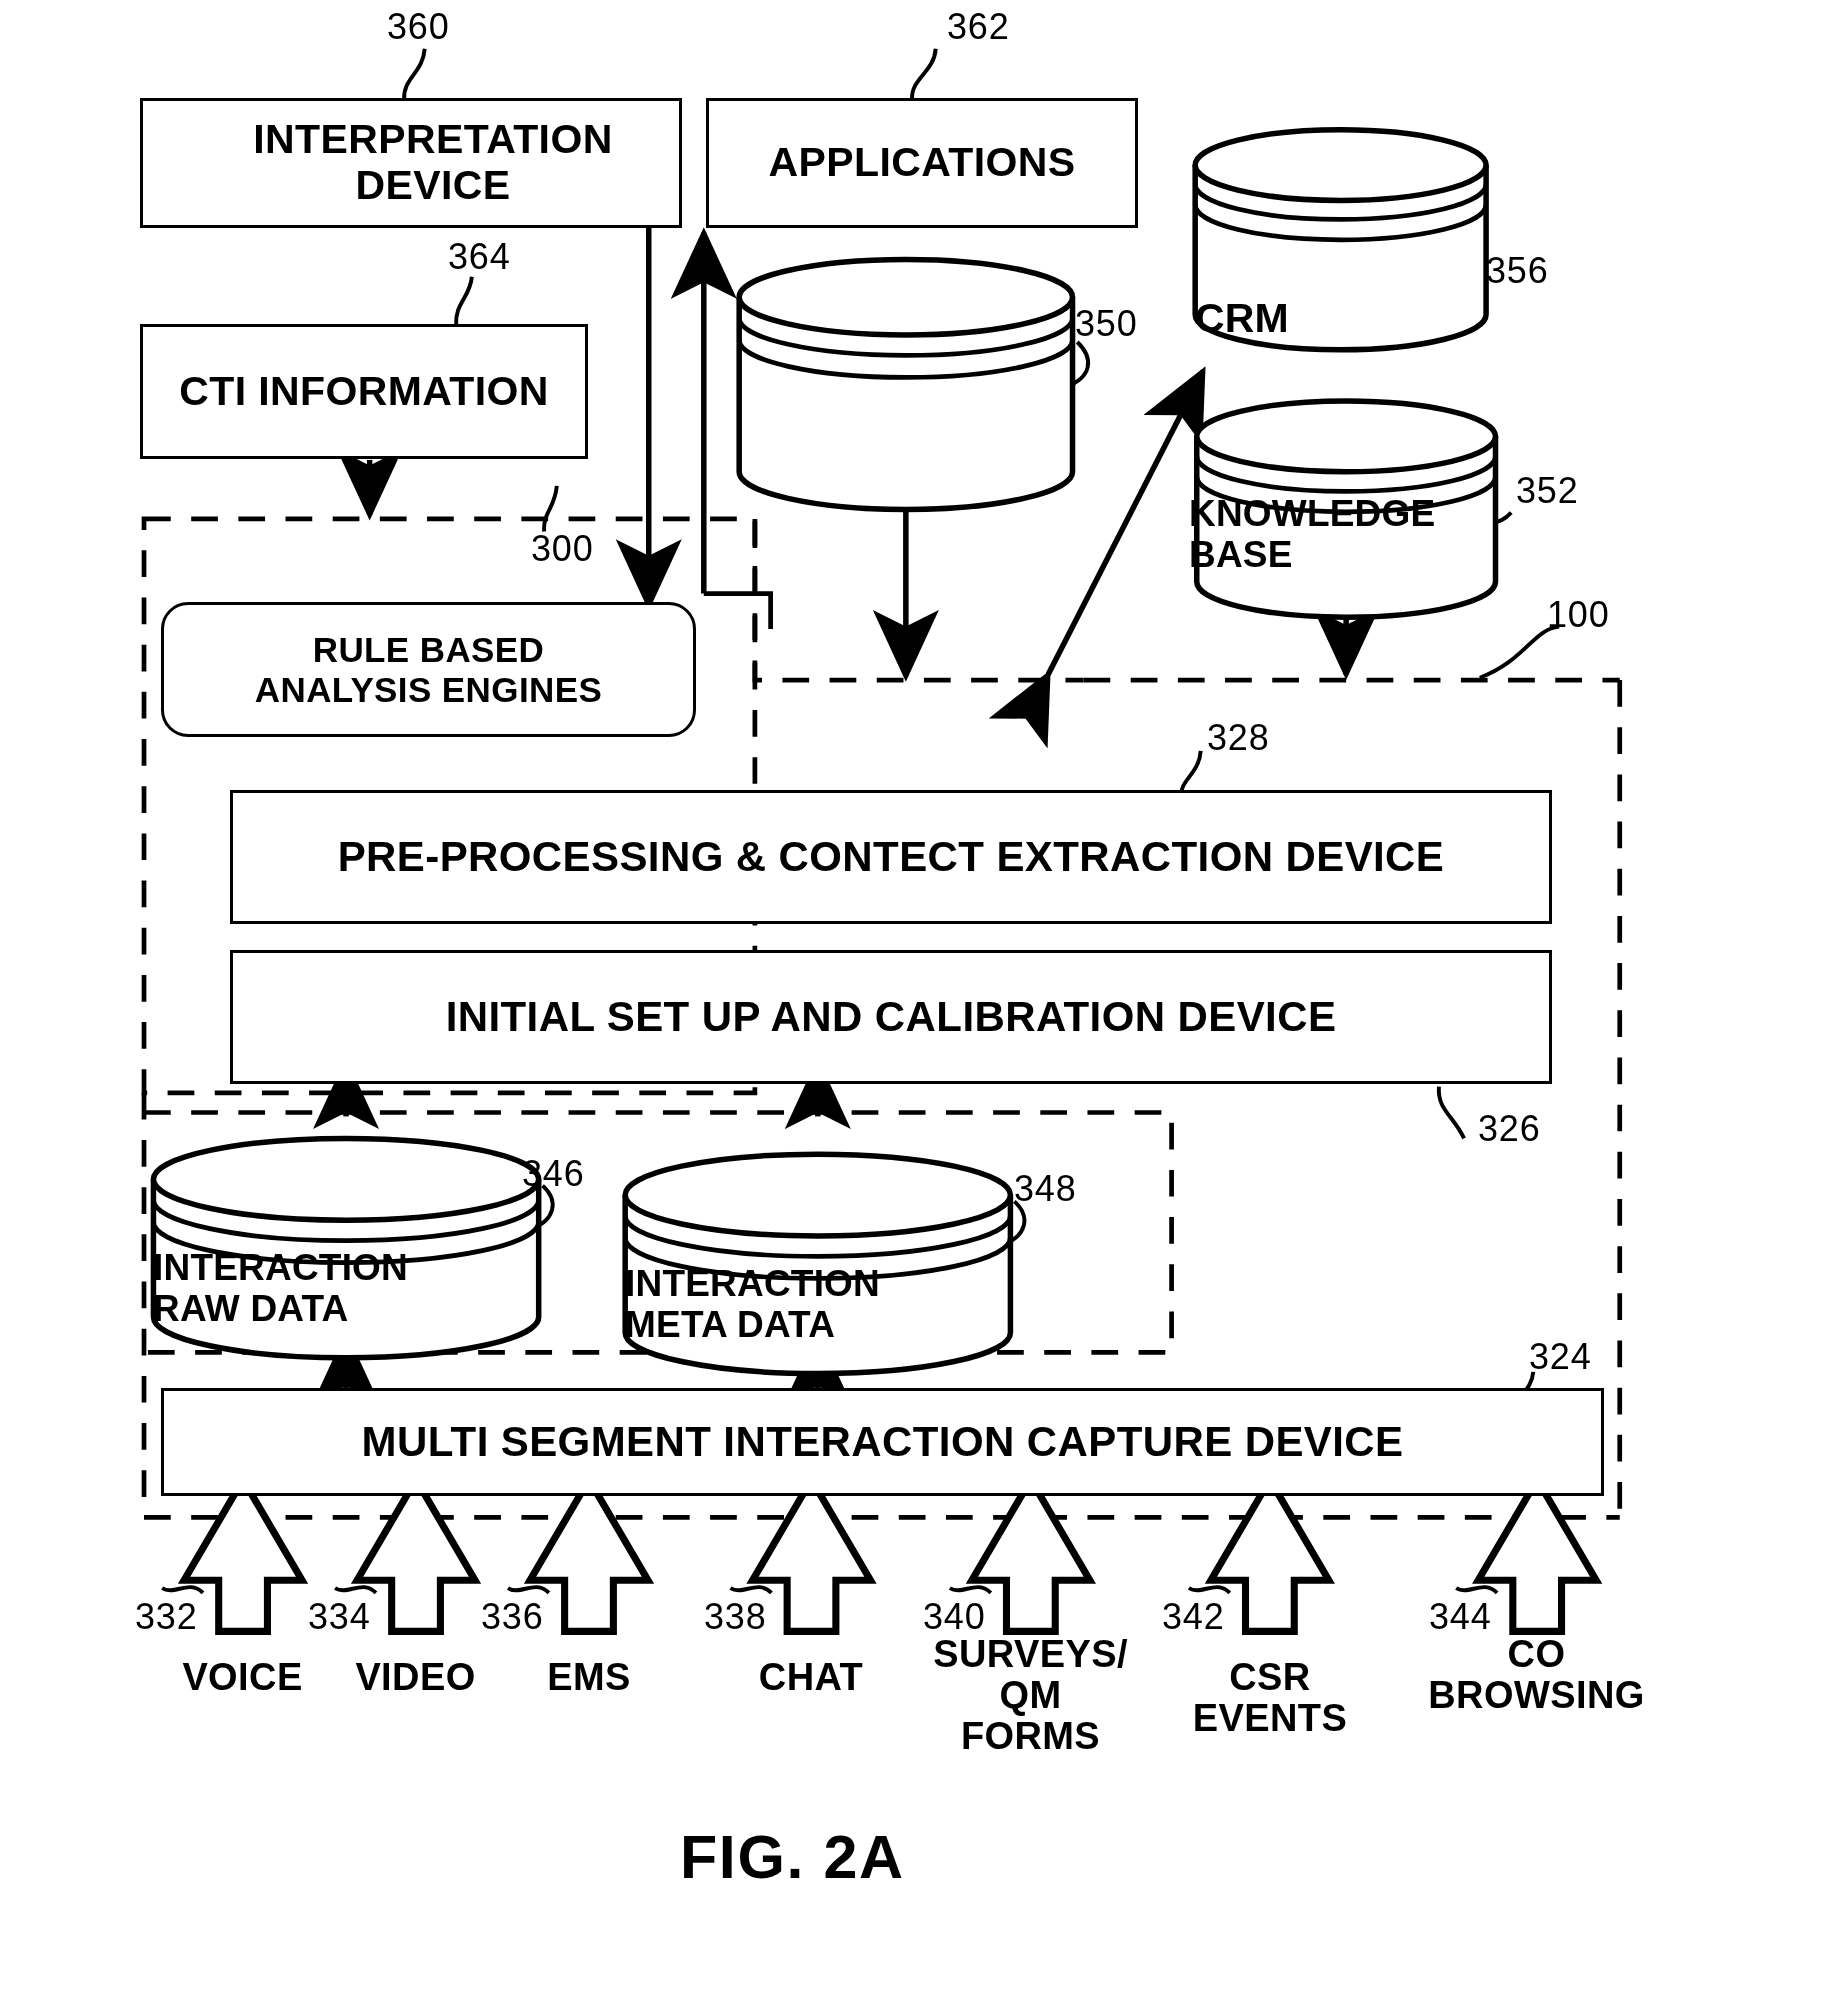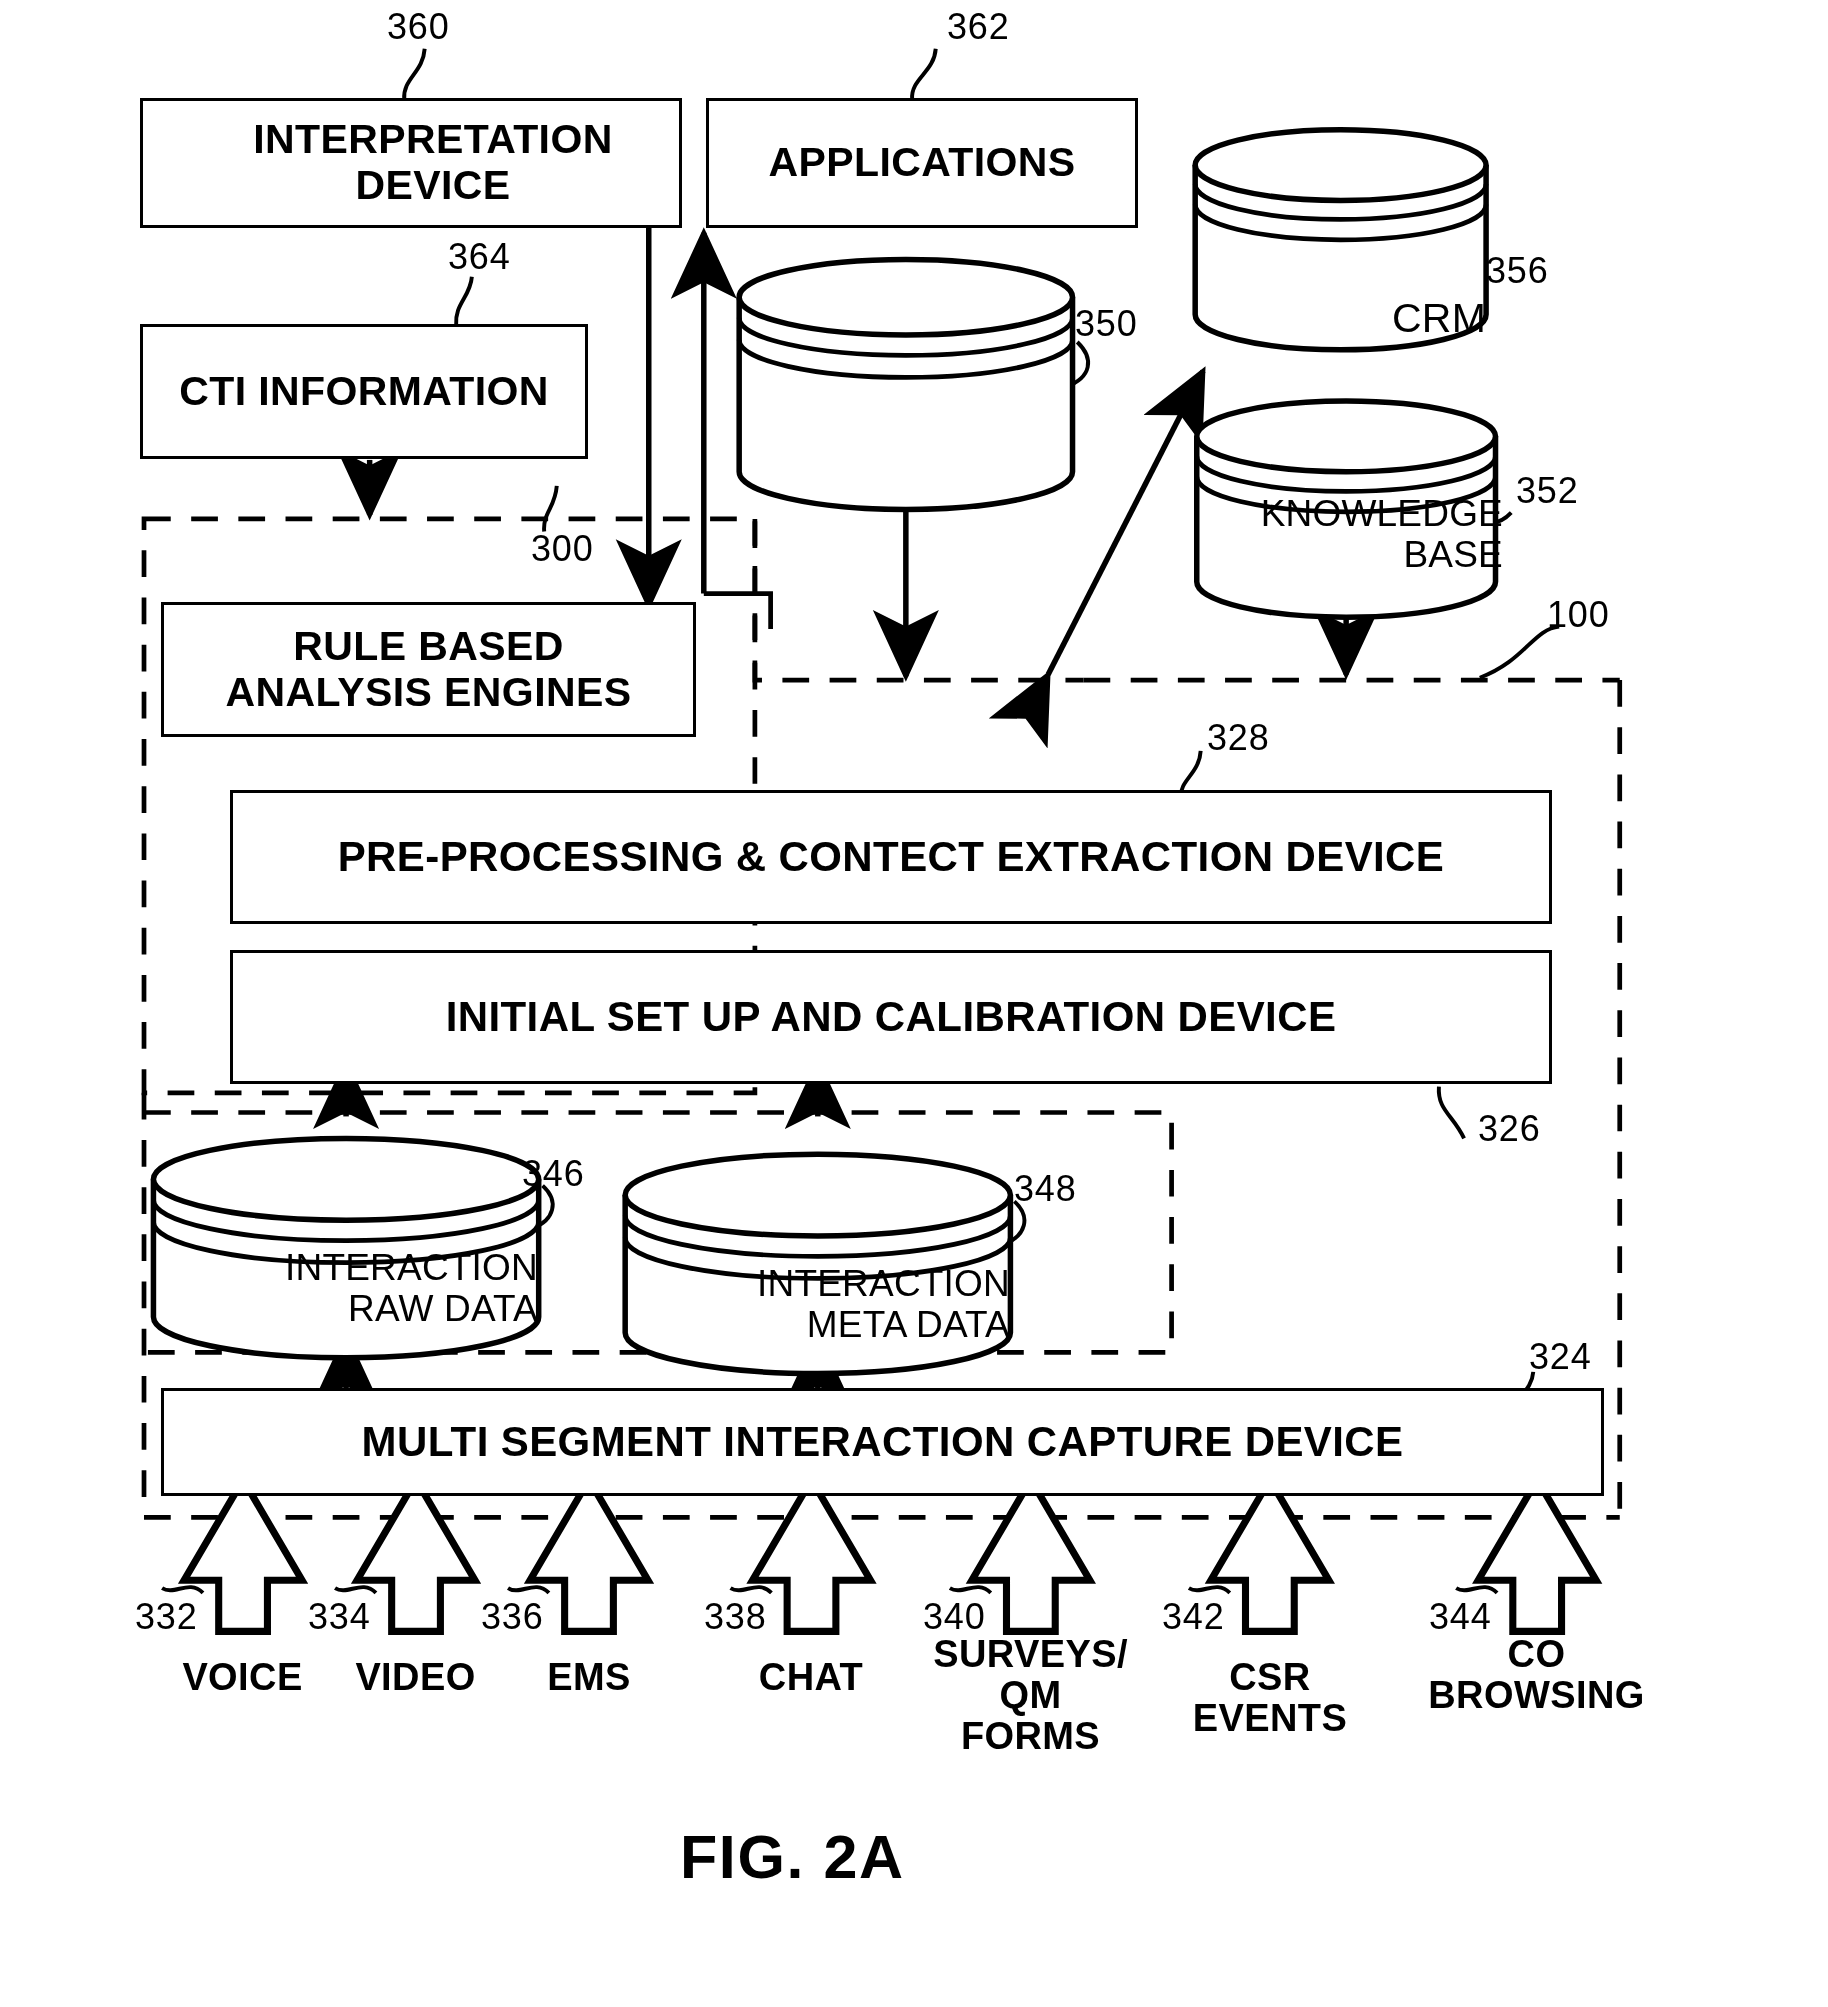--- a/index.html
+++ b/index.html
@@ -52,22 +52,22 @@
     font-weight: bold;
     text-align: center;
     line-height: 1.08;
     letter-spacing: 0.4px;
     white-space: pre-line;
   }
   
   .cyl-label {
     position: absolute;
     font-size: 37px;
-    font-weight: normal;
-    text-align: right;
+    font-weight: bold;
+    text-align: left;
     line-height: 1.1;
     letter-spacing: 0.2px;
     white-space: pre-line;
     pointer-events: none;
   }
   
   .fig-caption {
     position: absolute;
     font-size: 61px;
     font-weight: bold;
@@ -220,21 +220,21 @@
   </div>
 
   <div class="box" style="left:706px; top:98px; width:432px; height:130px; font-size:41px;">
     <span>APPLICATIONS</span>
   </div>
 
   <div class="box" style="left:140px; top:324px; width:448px; height:135px; font-size:41px;">
     <span>CTI INFORMATION</span>
   </div>
 
-  <div class="box" style="left:161px; top:602px; width:535px; height:135px; font-size:41px;">
+  <div class="box" style="left:161px; top:602px; width:535px; height:135px; font-size:35px;border-radius:27px;">
     <span style="white-space:pre-line;">RULE BASED
 ANALYSIS ENGINES</span>
   </div>
 
   <div class="box" style="left:230px; top:790px; width:1322px; height:134px; font-size:42px;">
     <span>PRE-PROCESSING &amp; CONTECT EXTRACTION DEVICE</span>
   </div>
 
   <div class="box" style="left:230px; top:950px; width:1322px; height:134px; font-size:42px;">
     <span>INITIAL SET UP AND CALIBRATION DEVICE</span>

